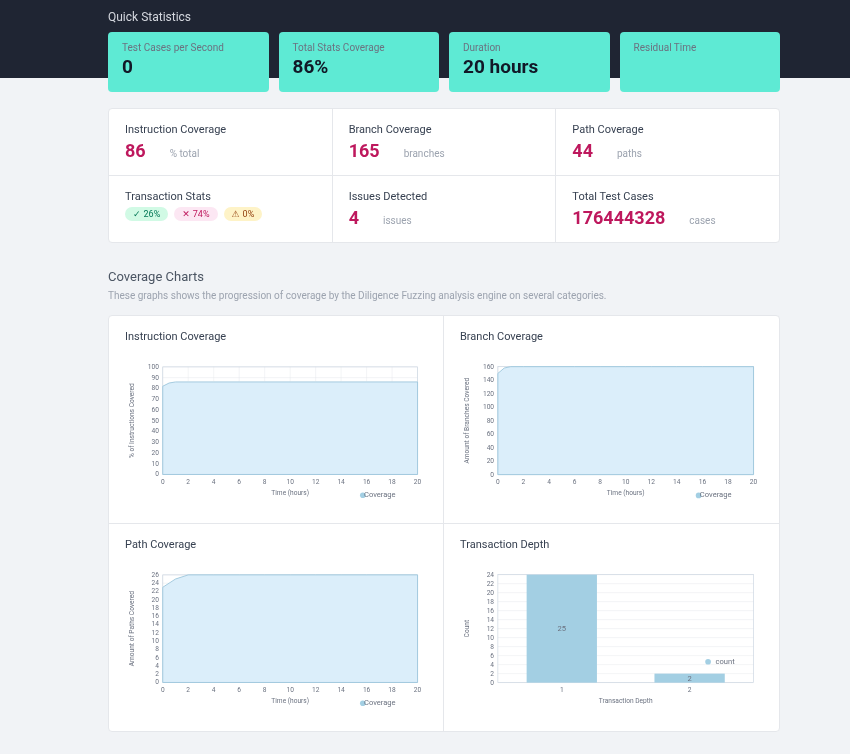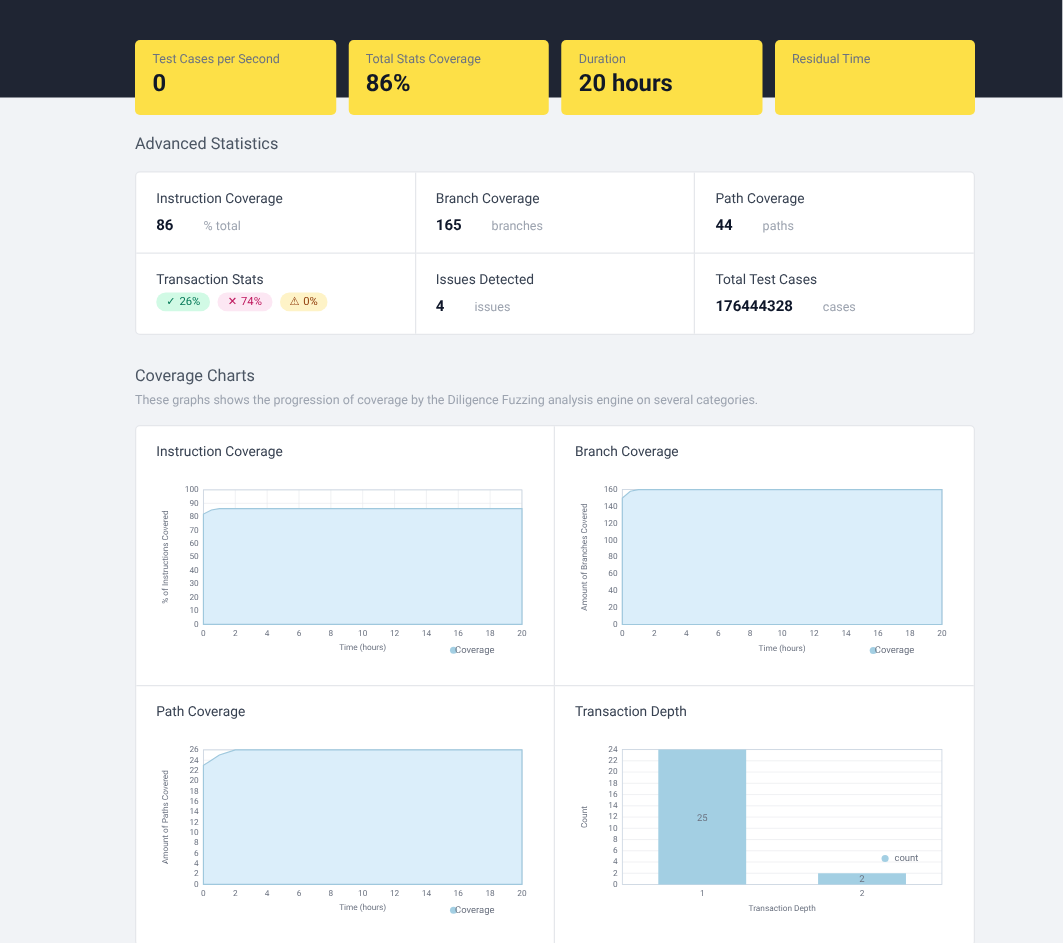--- a/index.html
+++ b/index.html
@@ -23,21 +23,21 @@
   }
   .quick-cards {
     position: absolute;
     top: 32px;
     left: 108px;
     right: 70px;
     display: flex;
     gap: 10px;
   }
   .qcard {
-    background: #fde047;
+    background: #5eead4;
     border-radius: 4px;
     padding: 10px 14px 14px 14px;
     flex: 1;
     min-height: 58px;
   }
   .qlabel { font-size: 10px; color: #6b7280; margin-bottom: 2px;}
   .qvalue { font-size: 19px; font-weight: 700; color: #111827; }
   .content-wrap { padding: 30px 70px 0 108px; }
   .section-title { font-size: 13px; color: #4b5563; margin-bottom: 14px; }
   .section-sub { font-size: 10px; color: #9ca3af; margin-top: -8px; margin-bottom: 14px;}
@@ -45,21 +45,21 @@
     background: #fff;
     border: 1px solid #e5e7eb;
     border-radius: 4px;
     margin-bottom: 26px;
   }
   .adv-row { display:flex; }
   .adv-cell { flex:1; padding: 14px 16px; border-bottom:1px solid #e5e7eb; border-right:1px solid #e5e7eb; }
   .adv-row:last-child .adv-cell { border-bottom:none;}
   .adv-cell:last-child { border-right:none;}
   .adv-label { font-size:11px; color:#374151; margin-bottom:4px;}
-  .adv-value { font-size:12px; font-weight:700; color:#0f172a; display:inline-block;}
+  .adv-value { font-size:18px; font-weight:700; color:#be185d; display:inline-block;}
   .adv-unit { font-size:10px; color:#9ca3af; margin-left:20px;text-align:right;}
   .tx-badges { display:flex; gap:6px; margin-top:4px;}
   .badge { font-size:9px; padding:2px 8px; border-radius:10px; display:inline-flex; align-items:center; gap:3px;}
   .b-green { background:#d1fae5; color:#047857;}
   .b-red { background:#fce7f3; color:#be185d;}
   .b-yellow { background:#fef3c7; color:#92400e;}
   .charts-grid {
     background:#fff;
     border:1px solid #e5e7eb;
     border-radius:4px;
@@ -77,20 +77,21 @@
   .area { fill:#dbeefa; stroke:#9fc8dd; stroke-width:1;}
   .bar { fill:#a3cfe3;}
   .legend { font-size:8px; fill:#6b7280; text-anchor:middle;}
   .legend-dot { fill:#a3cfe3;}
   .bar-label { font-size:8px; fill:#6b7280; text-anchor:middle;}
 </style>
 </head>
 <body>
 
 <div class="dark-header">
+  <div class="quick-title">Quick Statistics</div>
   <div class="quick-cards">
     <div class="qcard">
       <div class="qlabel">Test Cases per Second</div>
       <div class="qvalue">0</div>
     </div>
     <div class="qcard">
       <div class="qlabel">Total Stats Coverage</div>
       <div class="qvalue">86%</div>
     </div>
     <div class="qcard">
@@ -98,21 +99,20 @@
       <div class="qvalue">20 hours</div>
     </div>
     <div class="qcard">
       <div class="qlabel">Residual Time</div>
     </div>
   </div>
 </div>
 
 <div class="content-wrap">
 
-  <div class="section-title">Advanced Statistics</div>
   <div class="adv-box">
     <div class="adv-row">
       <div class="adv-cell">
         <div class="adv-label">Instruction Coverage</div>
         <span class="adv-value">86</span>
         <span class="adv-unit">% total</span>
       </div>
       <div class="adv-cell">
         <div class="adv-label">Branch Coverage</div>
         <span class="adv-value">165</span>

